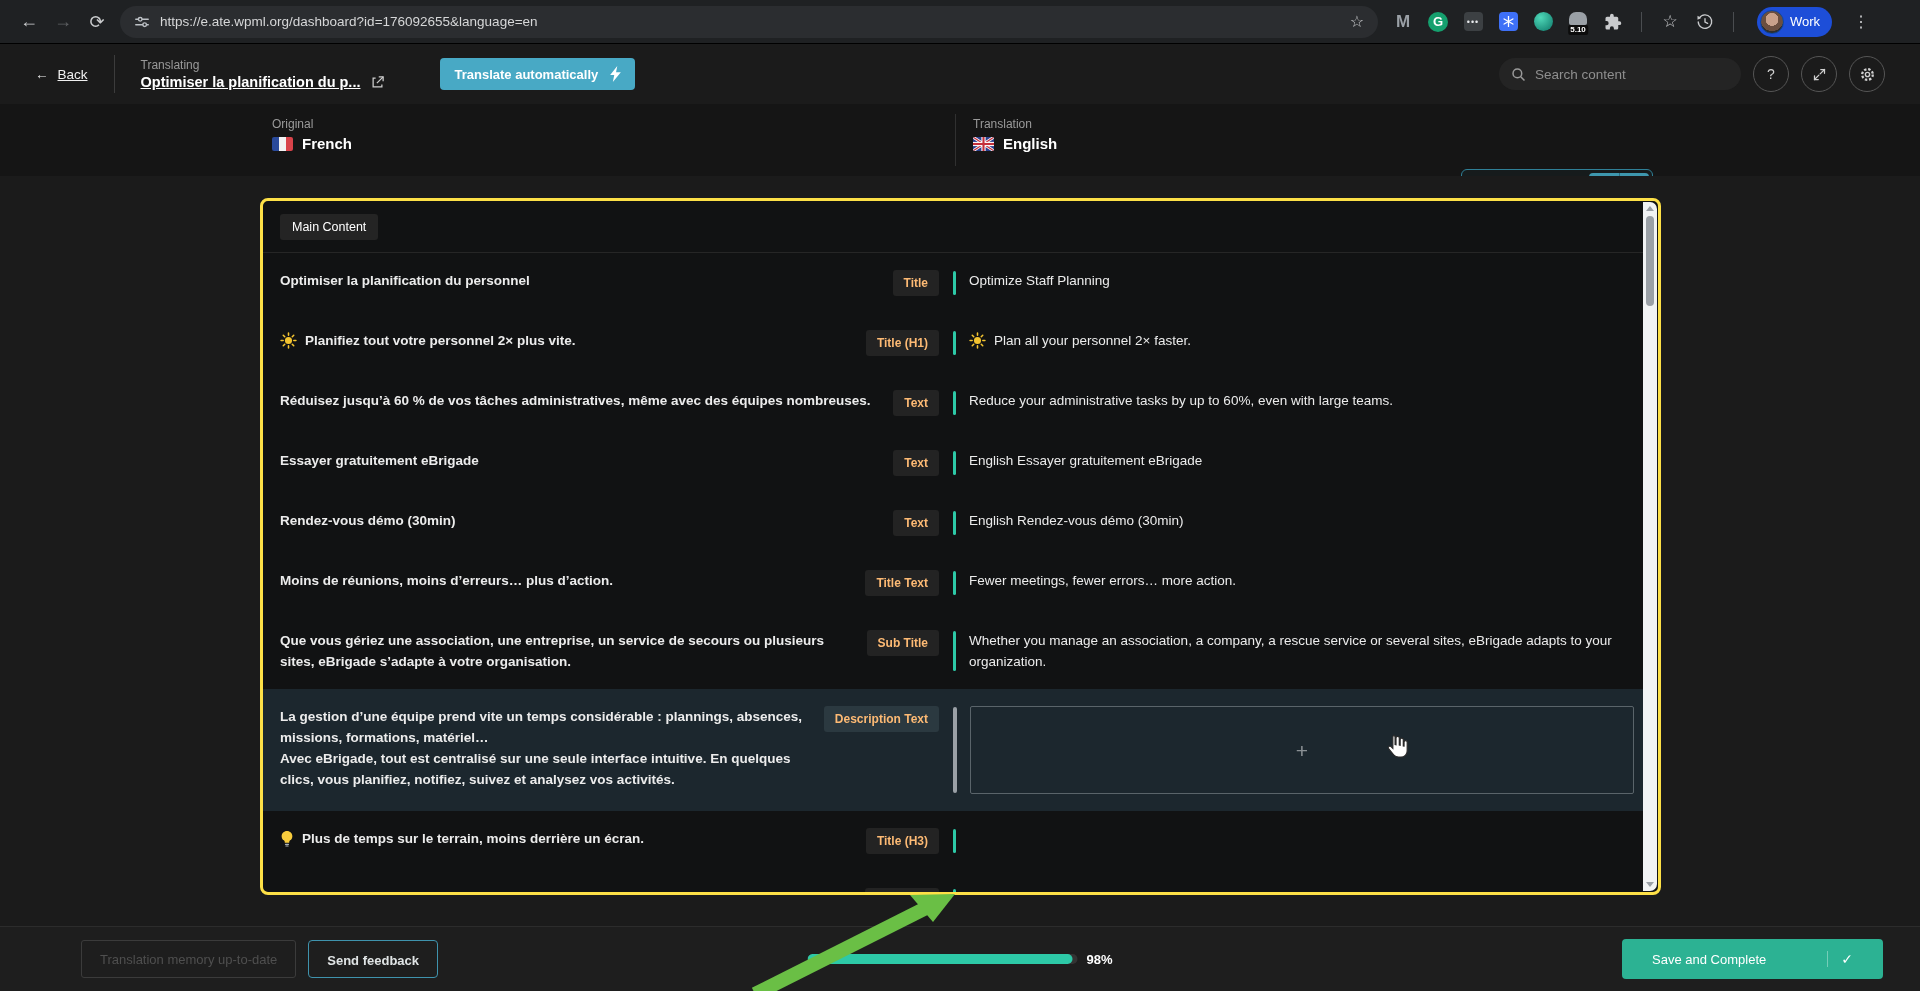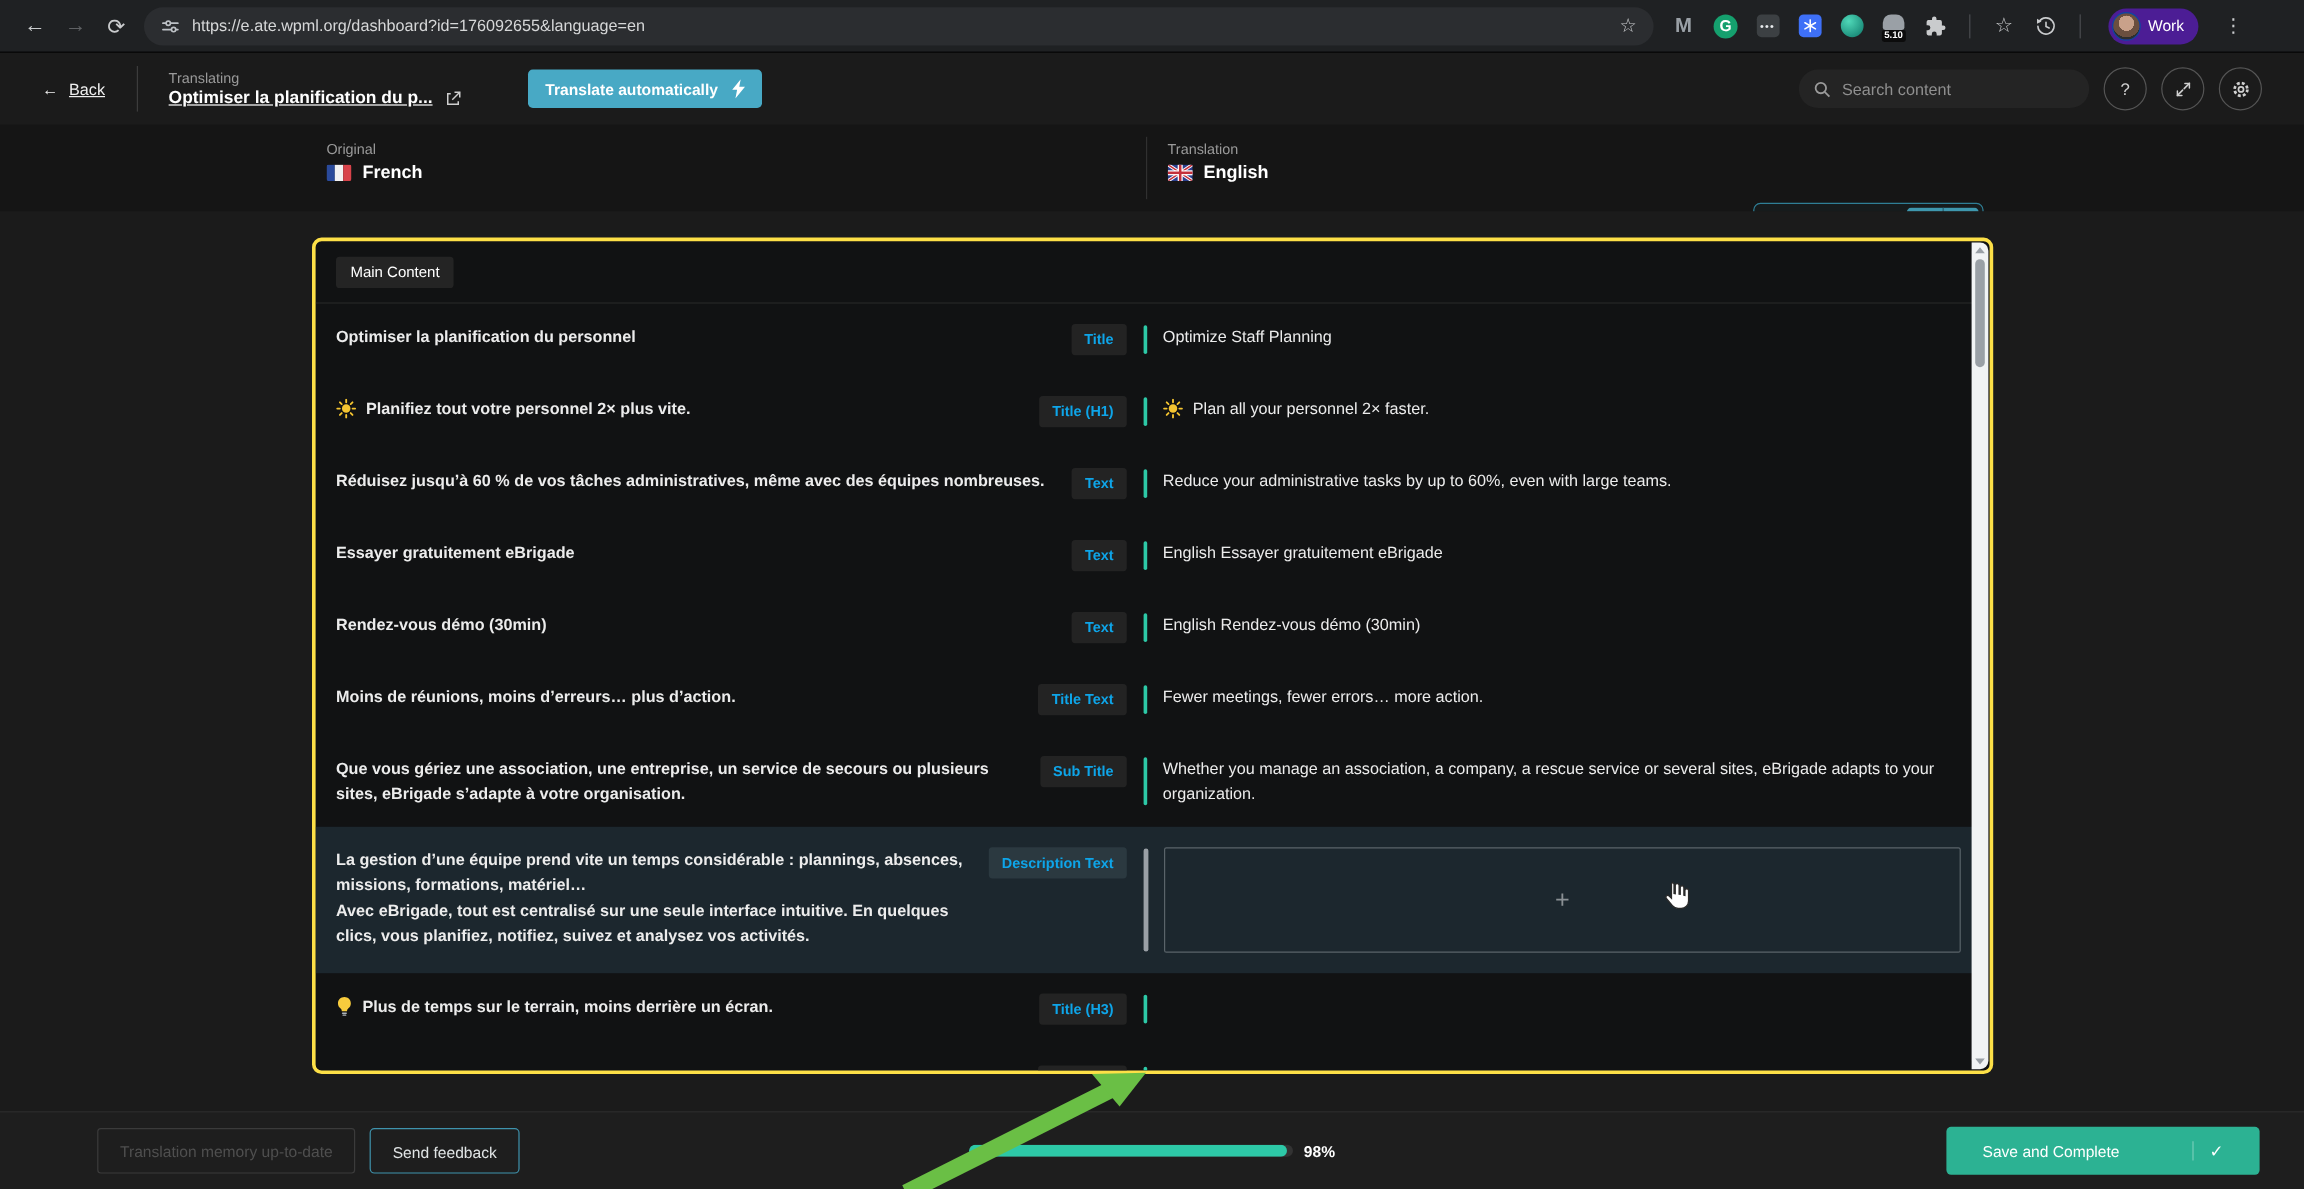--- a/index.html
+++ b/index.html
@@ -16,21 +16,21 @@
   .ext-row { display:flex; align-items:center; gap:13px; margin-left:14px; }
   .ext-ic { width:22px; height:22px; display:flex; align-items:center; justify-content:center; flex:none; position:relative; }
   .ic-m { color:#9aa0a6; font-weight:bold; font-size:17px; }
   .ic-gram { width:20px; height:20px; border-radius:50%; background:#15a06e; color:#fff; font-weight:bold; font-size:13px; display:flex; align-items:center; justify-content:center; }
   .ic-dots3 { width:19px; height:19px; border-radius:4px; background:#3c4043; color:#e8eaed; font-size:9px; letter-spacing:1px; display:flex; align-items:center; justify-content:center; }
   .ic-blue { width:19px; height:19px; border-radius:4px; background:#3e70f7; display:flex; align-items:center; justify-content:center; }
   .ic-teal { width:19px; height:19px; border-radius:50%; background:radial-gradient(circle at 35% 30%, #4fd8b8, #1d8f7c 75%); }
   .ic-ghost { width:18px; height:13px; background:#9aa0a6; border-radius:7px 7px 2px 2px; margin-bottom:7px; }
   .ver-badge { position:absolute; bottom:-2px; left:50%; transform:translateX(-50%); background:#0c0c0c; color:#fff; font-size:8px; font-weight:bold; padding:1px 2px; border-radius:2px; line-height:1; }
   .sep-v { width:1px; height:20px; background:#4a4d50; margin:0 4px; }
-  .profile-pill { height:30px; border-radius:15px; background:#4c1d95; display:flex; align-items:center; gap:6px; padding:0 12px 0 3px; margin-left:6px; }
+  .profile-pill { height:30px; border-radius:15px; background:#1d4ed8; display:flex; align-items:center; gap:6px; padding:0 12px 0 3px; margin-left:6px; }
   .avatar { width:24px; height:24px; border-radius:50%; background:radial-gradient(circle at 50% 38%, #c9a18a 0 36%, #6b4f3f 37% 66%, #2e2e2e 67%); border:1px solid #0d47a1; }
   .profile-label { color:#fff; font-size:13px; }
   .kebab { color:#c9cbcd; font-size:16px; margin-left:8px; letter-spacing:0; }
 
   
   .app-header { position:absolute; top:44px; left:0; right:0; height:60px; background:#1b1b1b; display:flex; align-items:center; padding:0 35px; }
   .back-link { display:flex; align-items:center; gap:9px; color:#f0f0f0; font-size:13.5px; }
   .back-link .lbl { text-decoration:underline; }
   .hdr-div { width:1px; height:38px; background:#3c3c3c; margin:0 26px; }
   .doc-block { display:flex; flex-direction:column; gap:2px; }
@@ -67,41 +67,41 @@
   .main-area { position:absolute; top:176px; left:0; right:0; bottom:65px; background:#1b1b1b; }
   .panel { position:absolute; left:260px; top:22px; width:1401px; height:697px; background:#111213; border:3px solid #fde047; border-radius:8px; overflow:hidden; }
   .panel-inner { position:absolute; top:0; left:0; right:14px; bottom:0; overflow:hidden; }
   .section-strip { padding:13px 17px 12px; border-bottom:1px solid #262626; }
   .section-badge { display:inline-block; background:#242424; color:#fff; font-size:12.5px; padding:6px 12px; border-radius:3px; }
   .row { display:flex; align-items:stretch; padding:17px 10px 17px 17px; }
   .row.highlighted { background:#1c272e; }
   .cell-src { flex:0 0 673px; display:flex; align-items:flex-start; padding-right:14px;font-weight:bold; }
   .src-body { flex:1; display:flex; gap:8px; font-size:13.5px; line-height:21px; color:#ececec; white-space:pre-line; padding-right:16px; }
   .row-icon { flex:none; display:flex; padding-top:2px; }
-  .row-badge { flex:none; margin-left:auto; align-self:flex-start; background:#232323; color:#0ea5e9; font-size:12px; padding:6px 11px; border-radius:3px; white-space:nowrap; }
+  .row-badge { flex:none; margin-left:auto; align-self:flex-start; background:#232323; color:#fdba74; font-size:12px; padding:6px 11px; border-radius:3px; white-space:nowrap; }
   .row.highlighted .row-badge { background:#2b3940; }
   .row-divider { flex:0 0 3px; background:#2dc9a7; border-radius:2px; margin:1px 0; }
   .row.highlighted .row-divider { background:#9aa0a6; flex-basis:4px; }
   .cell-tgt { flex:1; padding-left:13px; font-size:13.5px; line-height:21px; color:#ececec; }
   .tgt-line { display:flex; gap:8px; }
   .empty-target { position:relative; height:88px; border:1px solid #5a646a; border-radius:2px; display:flex; align-items:center; justify-content:center; color:#8a9094; font-size:21px; font-weight:300; }
   .cursor-hand { position:absolute; left:calc(50% + 82px); top:26px; }
 
   
   .scrollbar { position:absolute; top:1px; bottom:1px; right:1px; width:14px; background:#f1f3f4; display:flex; flex-direction:column; align-items:center; border-radius:0 7px 7px 0; }
   .sb-arrow-up { margin-top:4px; width:0; height:0; border-left:4px solid transparent; border-right:4px solid transparent; border-bottom:5px solid #9aa0a6; }
   .sb-arrow-down { margin-top:auto; margin-bottom:4px; width:0; height:0; border-left:4px solid transparent; border-right:4px solid transparent; border-top:5px solid #9aa0a6; }
   .sb-thumb { position:absolute; top:14px; width:8px; height:90px; border-radius:4px; background:#9aa0a6; left:3px; }
 
   .green-arrow { position:absolute; left:740px; top:700px; pointer-events:none; z-index:5; }
 
   
   .footer { position:absolute; left:0; right:0; bottom:0; height:65px; background:#1e1e1e; border-top:1px solid #2c2c2c; display:flex; align-items:center; padding:0 37px; }
   .btn-tm { border:1px solid #3b3b3b; color:#4f4f4f; background:transparent; font-size:13px; padding:0 18px; height:38px; border-radius:3px; font-family:inherit;margin-left:44px; }
-  .btn-feedback { margin-left:12px; border:1px solid #3f93ad; color:#e0e4e5; background:transparent; font-size:13px; padding:12px 18px; height:38px; border-radius:4px; cursor:pointer; font-family:inherit; }
+  .btn-feedback { margin-left:12px; border:1px solid #3f93ad; color:#e0e4e5; background:transparent; font-size:13px; padding:12px 18px; height:38px; border-radius:4px; cursor:pointer; font-family:inherit;font-weight:bold; }
   .progress-wrap { position:absolute; left:50%; transform:translateX(-50%); display:flex; align-items:center; gap:9px; }
   .progress-track { width:270px; height:10px; background:#333; border-radius:5px; overflow:hidden; }
   .progress-fill { height:100%; background:#2dc9a7; border-radius:5px; }
   .progress-label { font-size:13px; font-weight:bold; color:#fff; }
   .btn-save { margin-left:auto; background:#2cb293; color:#fff; border:none; border-radius:4px; height:40px; padding:0 30px; font-size:13px; display:flex; align-items:center; cursor:pointer; font-family:Liberation Sans, sans-serif;gap:48px; }
   .btn-save .check { margin-left:13px; padding-left:13px; border-left:1px solid rgba(255,255,255,.35); font-size:14px; }
   svg { display:block; }
 </style>
 </head>
 <body>

